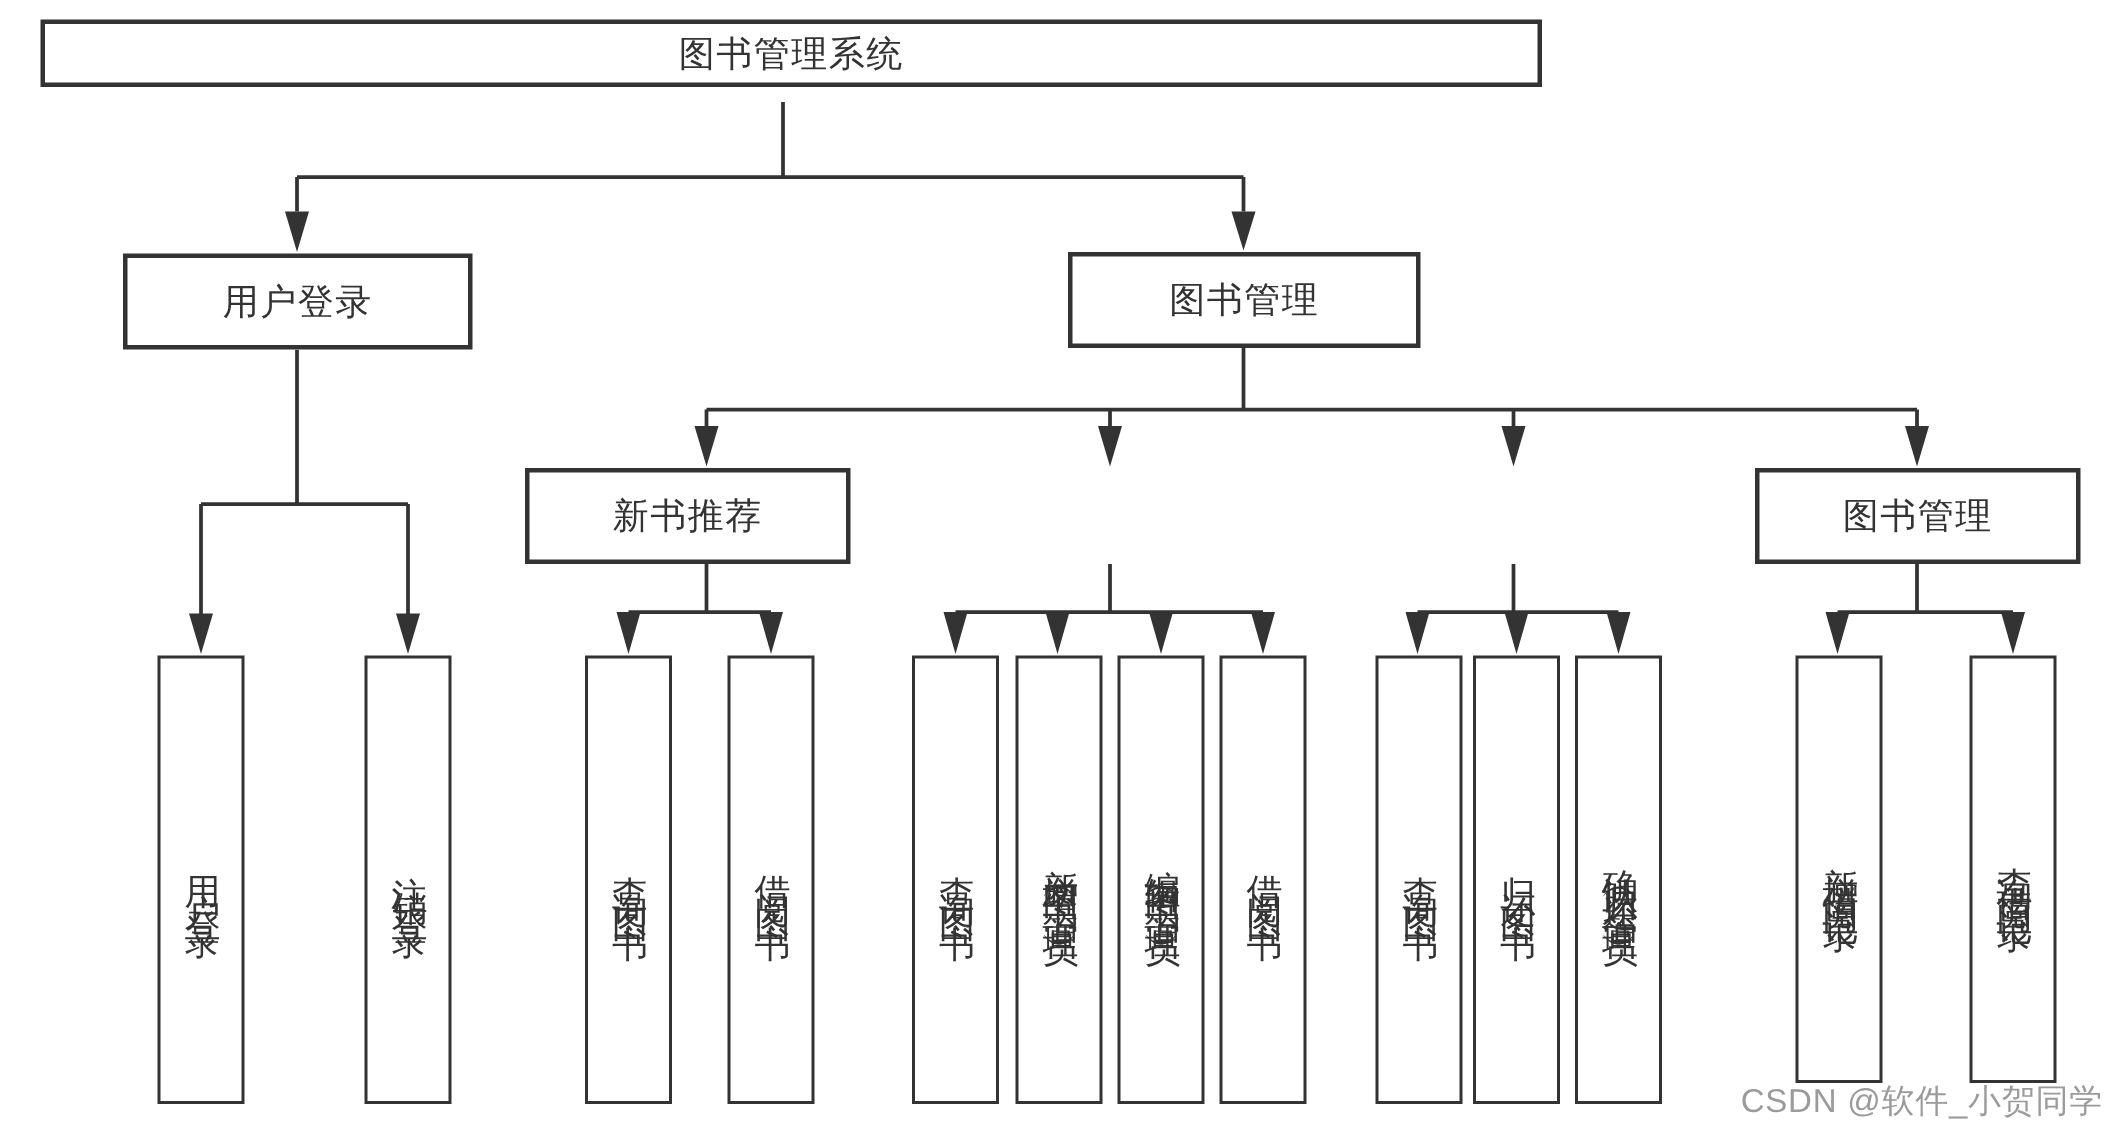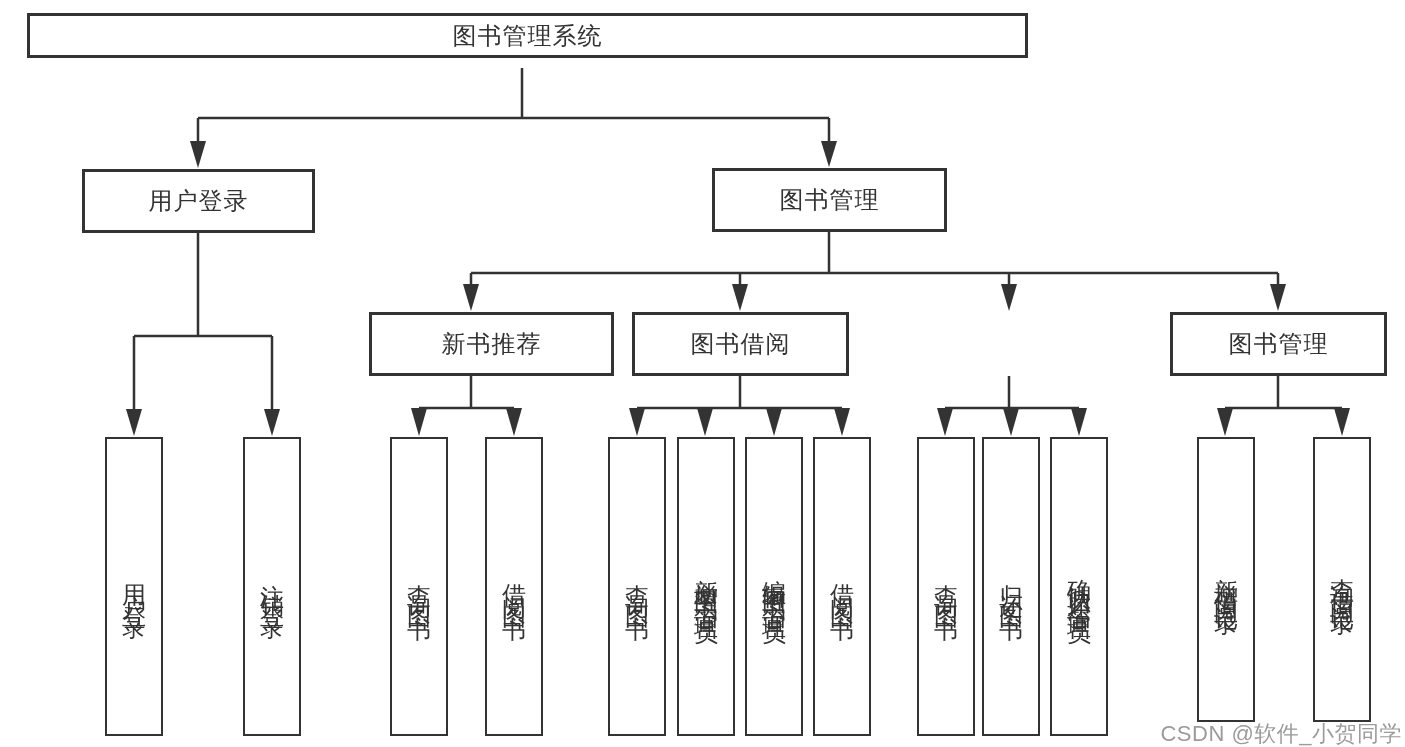--- a/index.html
+++ b/index.html
@@ -88,22 +88,21 @@
       <polygon points="1217,408 1233,408 1225,436"></polygon>
       <polygon points="1334,408 1350,408 1342,436"></polygon>
     </g>
   </svg>
 
   <div class="hbox" style="left:27px;top:13px;width:1001px;height:45px">图书管理系统</div>
 
   <div class="hbox" style="left:82px;top:169px;width:233px;height:64px">用户登录</div>
   <div class="hbox" style="left:712px;top:168px;width:235px;height:64px">图书管理</div>
 
-  <div class="hbox" style="left:369px;top:312px;width:245px;height:64px">新书推荐</div>
-  <div class="hbox" style="left:632px;top:312px;width:217px;height:64px">图书借阅</div>
+  <div class="hbox" style="left:350px;top:312px;width:217px;height:64px">新书推荐</div>
   <div class="hbox" style="left:1170px;top:312px;width:217px;height:64px">图书管理</div>
 
   <div class="vcol short" style="left:105px">用户登录</div>
   <div class="vcol short" style="left:243px">注销登录</div>
 
   <div class="vcol short" style="left:390px">查询图书</div>
   <div class="vcol short" style="left:485px">借阅图书</div>
 
   <div class="vcol short" style="left:608px">查询图书</div>
   <div class="vcol" style="left:677px">新增图书（管理员）</div>

